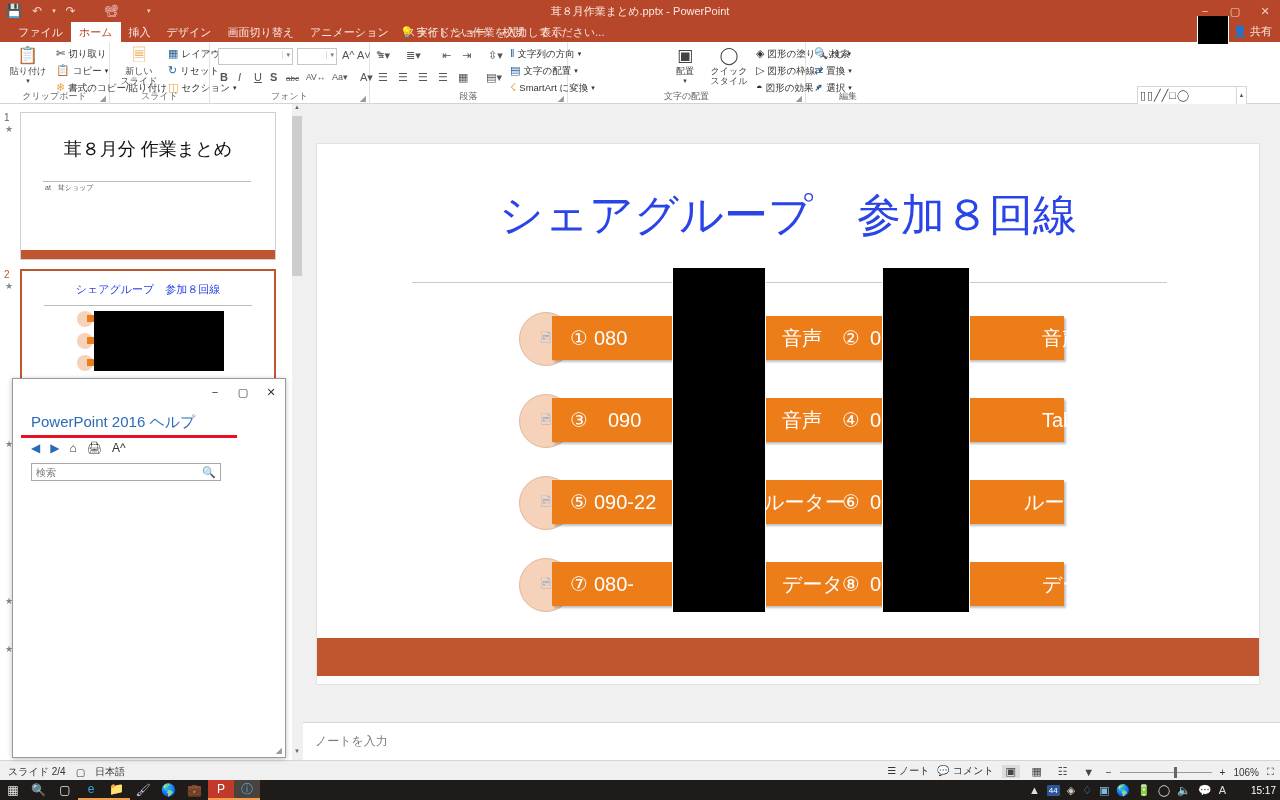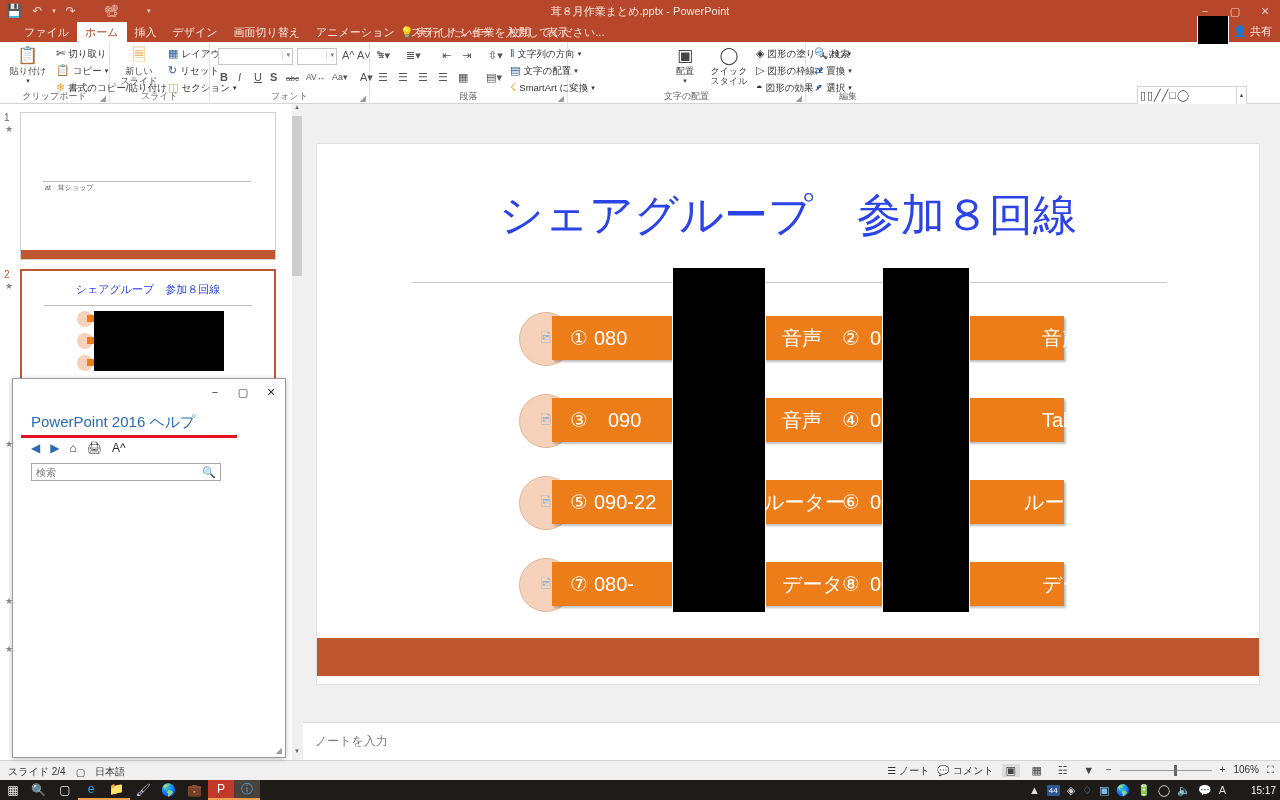--- a/index.html
+++ b/index.html
@@ -33,21 +33,21 @@
     position: absolute; left: 1197px; top: 16px; width: 32px; height: 28px;
     background: #000; border-left: 1px solid #fff; border-right: 1px solid #fff;
     z-index: 9;
   }
 
   
   .tabstrip {
     position: absolute; left: 0; top: 22px; width: 1280px; height: 20px;
     background: #b7472a;
   }
-  .tabs { position: absolute; left: 16px; top: 0; display: flex; height: 20px; }
+  .tabs { position: absolute; left: 10px; top: 0; display: flex; height: 20px; }
   .tab {
     padding: 0 8px; height: 20px; line-height: 20px;
     font-size: 11px; color: #fbe7e0; white-space: nowrap;
   }
   .tab.active { background: #ffffff; color: #b7472a; }
   .tellme {
     position: absolute; left: 400px; top: 0; height: 20px; line-height: 20px;
     font-size: 11px; color: #f6ded7; white-space: nowrap;
   }
   .tellme .bulb { color: #ffd966; margin-right: 3px; }
@@ -202,21 +202,21 @@
   }
   .notes span { position: absolute; left: 12px; top: 10px; font-size: 12px; color: #7a7a7a; }
 
   
   .statusbar {
     position: absolute; left: 0; top: 760px; width: 1280px; height: 20px;
     background: #f0f0f0; border-top: 1px solid #d5d5d5;
   }
   .sb-left { position: absolute; left: 8px; top: 4px; display: flex; gap: 10px; align-items: center;
     font-size: 10px; color: #333; white-space: nowrap; }
-  .sb-right { position: absolute; right: 6px; top: 3px; display: flex; gap: 8px; align-items: flex-start;
+  .sb-right { position: absolute; right: 6px; top: 3px; display: flex; gap: 8px; align-items: flex-end;
     font-size: 10px; color: #333; white-space: nowrap; }
   .sb-right .viewbtn { width: 18px; text-align: center; font-size: 11px; color: #444; }
   .sb-right .viewbtn.active { background: #dcdcdc; }
   .zoomslider { position: relative; width: 92px; height: 12px; }
   .zoomslider .track { position: absolute; left: 0; top: 6px; width: 92px; height: 1px; background: #999; }
   .zoomslider .knob { position: absolute; left: 54px; top: 1px; width: 3px; height: 11px; background: #666; }
 
   
   .taskbar {
     position: absolute; left: 0; top: 780px; width: 1280px; height: 20px;
@@ -475,20 +475,21 @@
     </div>
   </div>
 
   <div class="workarea"></div>
 
   <div class="thumbpane">
 
     <div class="thumb-num" style="top:8px;">1</div>
     <div class="thumb-star" style="top:20px;">★</div>
     <div class="thumb" style="left:20px; top:8px; width:256px; height:148px;">
+      <div class="t1-title">茸８月分 作業まとめ</div>
       <div class="t1-rule"></div>
       <div class="t1-sub">at　茸ショップ</div>
       <div class="thumb-bottombar"></div>
     </div>
 
     <div class="thumb-num" style="top:165px; color:#c0562f;">2</div>
     <div class="thumb-star" style="top:177px;">★</div>
     <div class="thumb sel" style="left:20px; top:165px; width:256px; height:148px;">
       <div class="t2-title">シェアグループ　参加８回線</div>
       <div class="t2-rule"></div>

